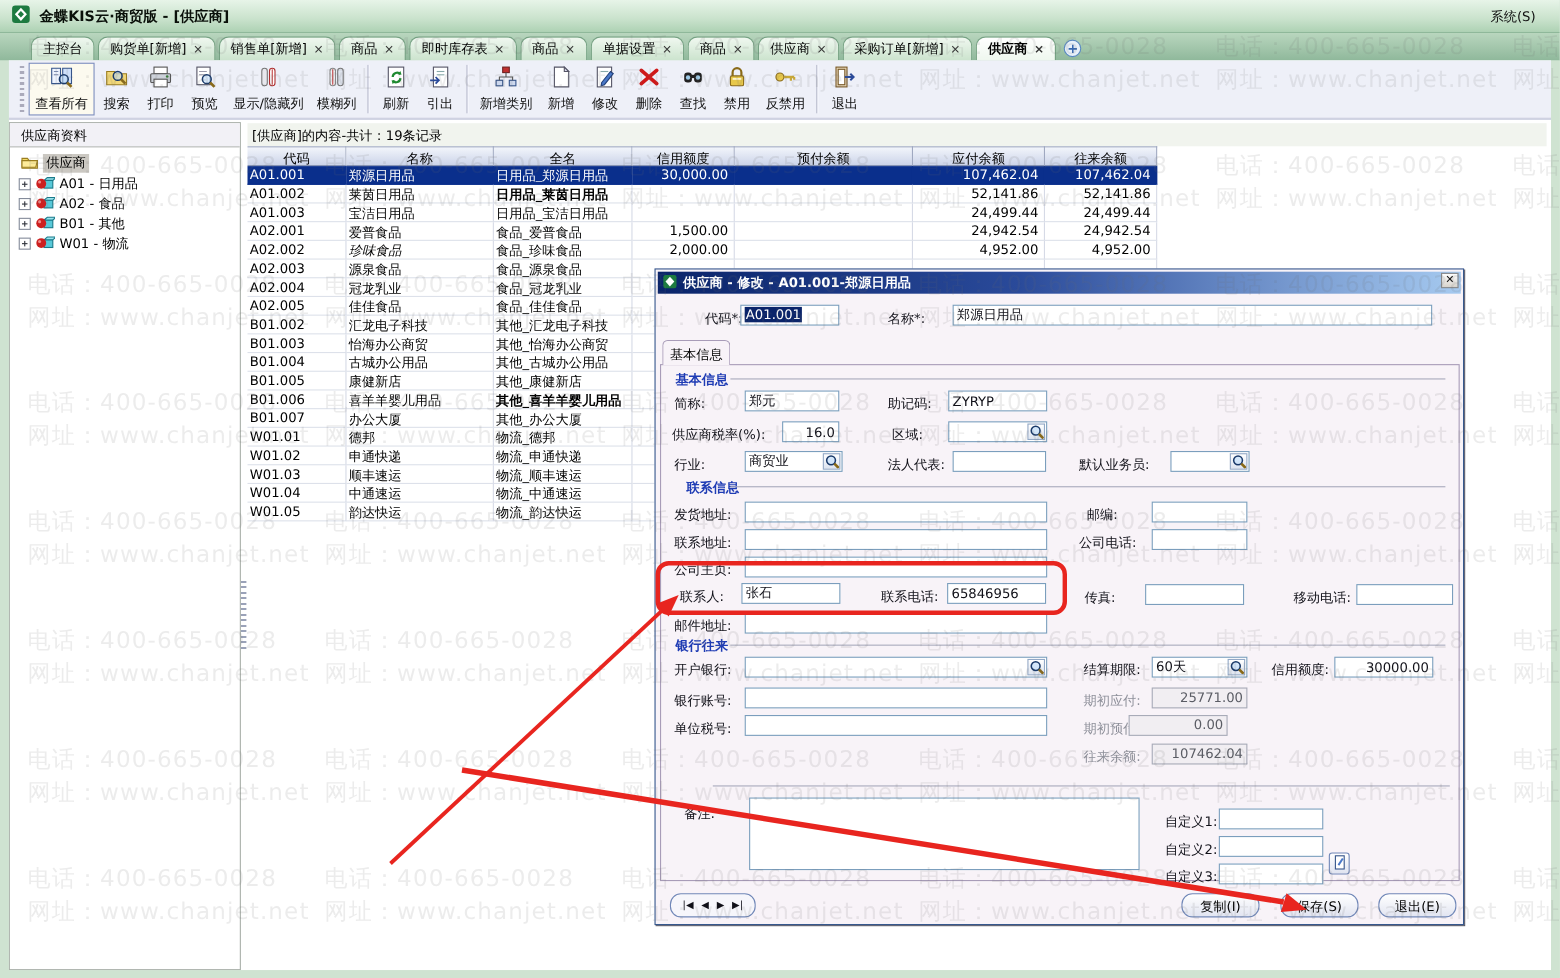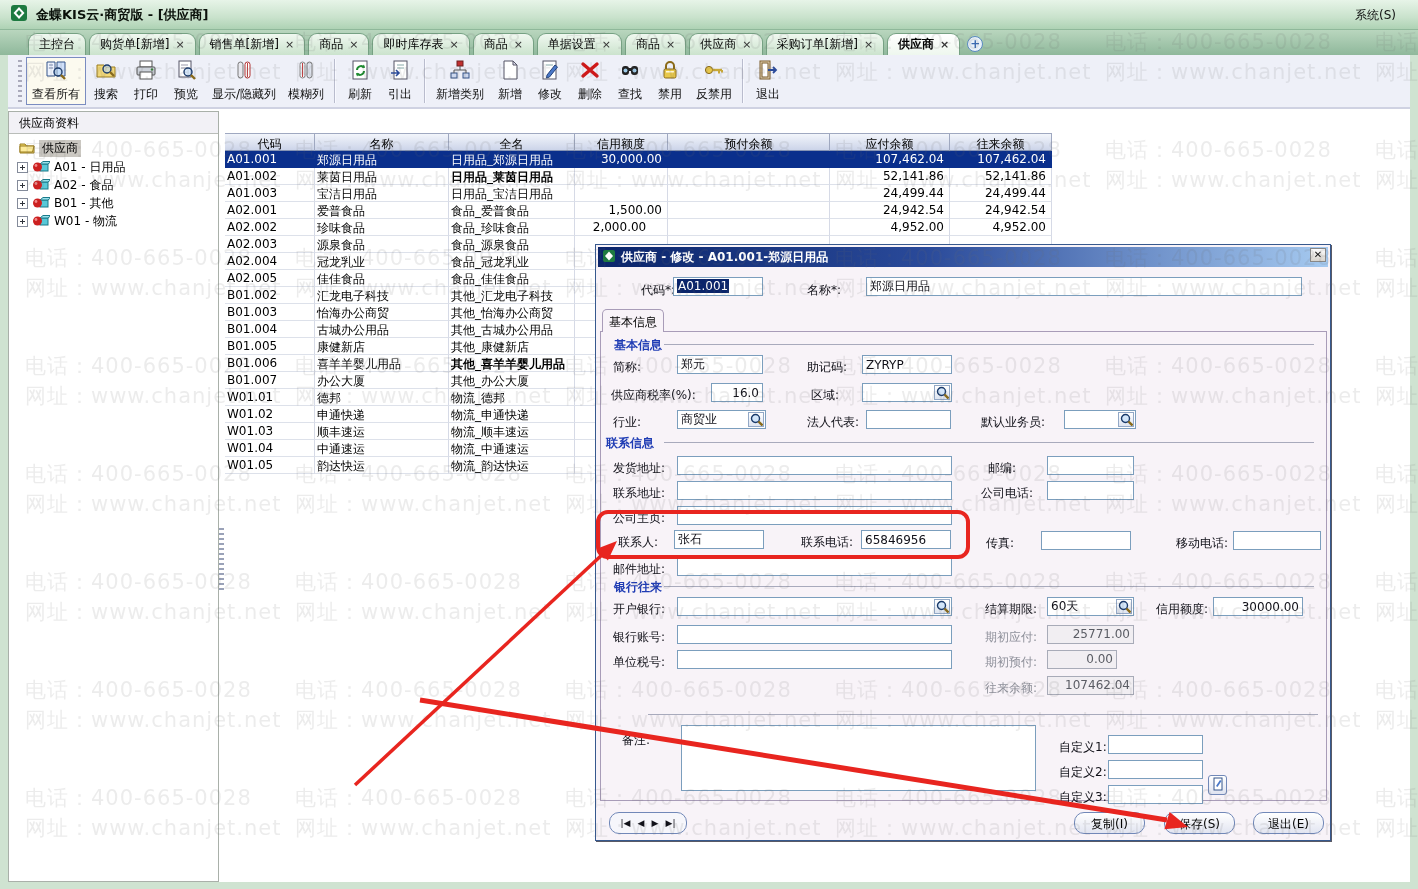--- a/index.html
+++ b/index.html
@@ -359,20 +359,21 @@
               <path d="M8 4 l3-2.5 8 0 -3 2.5 z" fill="#9ae4ee" stroke="#1a7a8a"></path>
               <circle cx="5.5" cy="7" r="4.5" fill="#cc2020"></circle>
               <circle cx="4" cy="5.5" r="1.4" fill="#f08a8a"></circle>
             </svg></span>
           <span>W01 - 物流</span>
         </div>
       </div>
   </div>
   <div id="grip"></div>
 
+  <div id="caption">[供应商]的内容-共计：19条记录</div>
   <div id="grid">
     <div id="ghead">
         <div class="hcell" style="width: 90px;">代码</div>
         <div class="hcell" style="width: 134px;">名称</div>
         <div class="hcell" style="width: 126px;">全名</div>
         <div class="hcell" style="width: 93px;">信用额度</div>
         <div class="hcell" style="width: 162px;">预付余额</div>
         <div class="hcell" style="width: 120px;">应付余额</div>
         <div class="hcell" style="width: 102px;">往来余额</div>
       </div>
@@ -408,23 +409,23 @@
           <div class="gcell" style="width: 90px;">A02.001</div>
           <div class="gcell" style="width: 134px;">爱普食品</div>
           <div class="gcell" style="width: 126px;">食品_爱普食品</div>
           <div class="gcell num" style="width: 93px;">1,500.00</div>
           <div class="gcell num" style="width: 162px;"></div>
           <div class="gcell num" style="width: 120px;">24,942.54</div>
           <div class="gcell num" style="width: 102px;">24,942.54</div>
         </div>
         <div class="grow">
           <div class="gcell" style="width: 90px;">A02.002</div>
-          <div class="gcell" style="width: 134px;">珍味食品</div>
+          <div class="gcell" style="width: 134px; font-style: italic;">珍味食品</div>
           <div class="gcell" style="width: 126px;">食品_珍味食品</div>
-          <div class="gcell num" style="width: 93px; text-align: center;">2,000.00</div>
+          <div class="gcell num" style="width: 93px;">2,000.00</div>
           <div class="gcell num" style="width: 162px;"></div>
           <div class="gcell num" style="width: 120px;">4,952.00</div>
           <div class="gcell num" style="width: 102px;">4,952.00</div>
         </div>
         <div class="grow">
           <div class="gcell" style="width: 90px;">A02.003</div>
           <div class="gcell" style="width: 134px;">源泉食品</div>
           <div class="gcell" style="width: 126px;">食品_源泉食品</div>
           <div class="gcell num" style="width: 93px;"></div>
           <div class="gcell num" style="width: 162px;"></div>
@@ -607,21 +608,21 @@
   <div class="fld lk" style="left:468px;top:165px;width:72px">
       <span></span>
       <span class="lkbtn lk-ico">
         <svg width="13" height="13" viewBox="0 0 13 13">
           <circle cx="5.5" cy="5.5" r="4" fill="rgba(190,220,250,.6)" stroke="#1a3a6a" stroke-width="1.4"></circle>
           <line x1="8.5" y1="8.5" x2="12.5" y2="12.5" stroke="#8a6a18" stroke-width="2.4"></line>
         </svg>
       </span>
     </div>
 
-  <span class="sect" style="left:10px;top:190px">联系信息</span>
+  <span class="sect" style="left:28px;top:190px">联系信息</span>
   <div class="rule" style="left:68px;top:197px;width:650px"></div>
 
   <span class="lbl" style="left:17px;top:215px">发货地址:</span>
   <input class="fld" style="left: 81px; top: 211px; width: 275px;" value="">
   <span class="lbl" style="left:392px;top:215px">邮编:</span>
   <input class="fld" style="left: 451px; top: 211px; width: 87px;" value="">
 
   <span class="lbl" style="left:17px;top:240px">联系地址:</span>
   <input class="fld" style="left: 81px; top: 236px; width: 275px;" value="">
   <span class="lbl" style="left:385px;top:240px">公司电话:</span>
@@ -669,21 +670,21 @@
   <input class="fld rt" style="left: 617px; top: 352px; width: 90px;" value="30000.00">
 
   <span class="lbl" style="left:17px;top:384px">银行账号:</span>
   <input class="fld" style="left: 81px; top: 380px; width: 275px;" value="">
   <span class="lbl dis" style="left:389px;top:384px">期初应付:</span>
   <div class="fld dis" style="left:451px;top:380px;width:87px">25771.00</div>
 
   <span class="lbl" style="left:17px;top:409px">单位税号:</span>
   <input class="fld" style="left: 81px; top: 405px; width: 275px;" value="">
   <span class="lbl dis" style="left:389px;top:409px">期初预付:</span>
-  <div class="fld dis" style="left:451px;top:405px;width:70px">0.00</div>
+  <div class="fld dis" style="left:430px;top:405px;width:90px">0.00</div>
 
   <span class="lbl dis" style="left:389px;top:435px">往来余额:</span>
   <div class="fld dis" style="left:451px;top:431px;width:87px">107462.04</div>
 
   <div class="rule" style="left:52px;top:469px;width:670px"></div>
 
   <span class="lbl" style="left:26px;top:487px">备注:</span>
   <textarea class="fld" style="left: 85px; top: 480px; width: 355px; height: 66px;"></textarea>
   <span class="lbl" style="left:463px;top:494px">自定义1:</span>
   <input class="fld" style="left: 512px; top: 490px; width: 95px;" value="">

